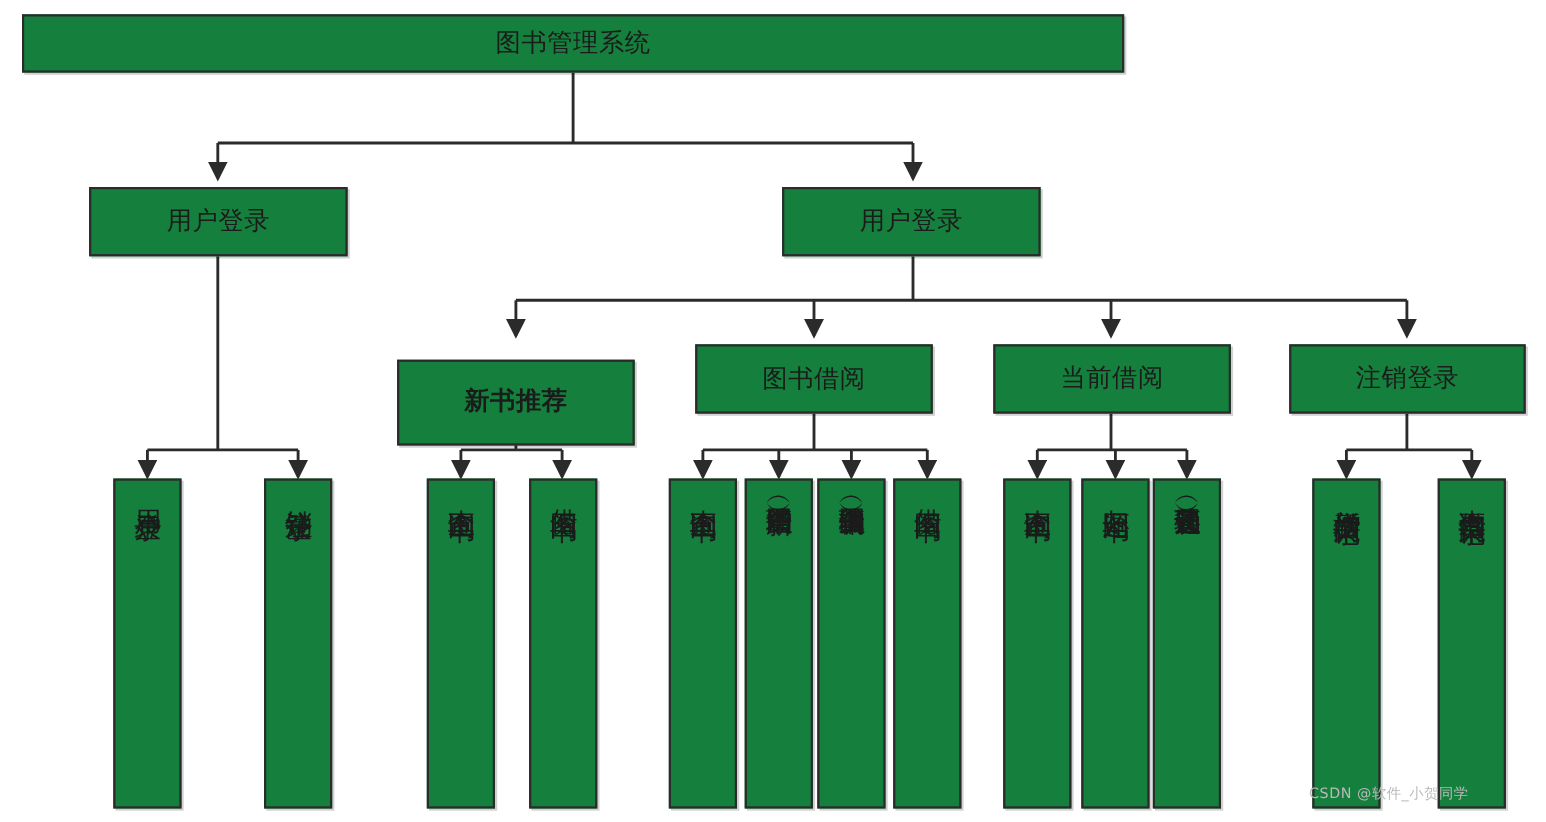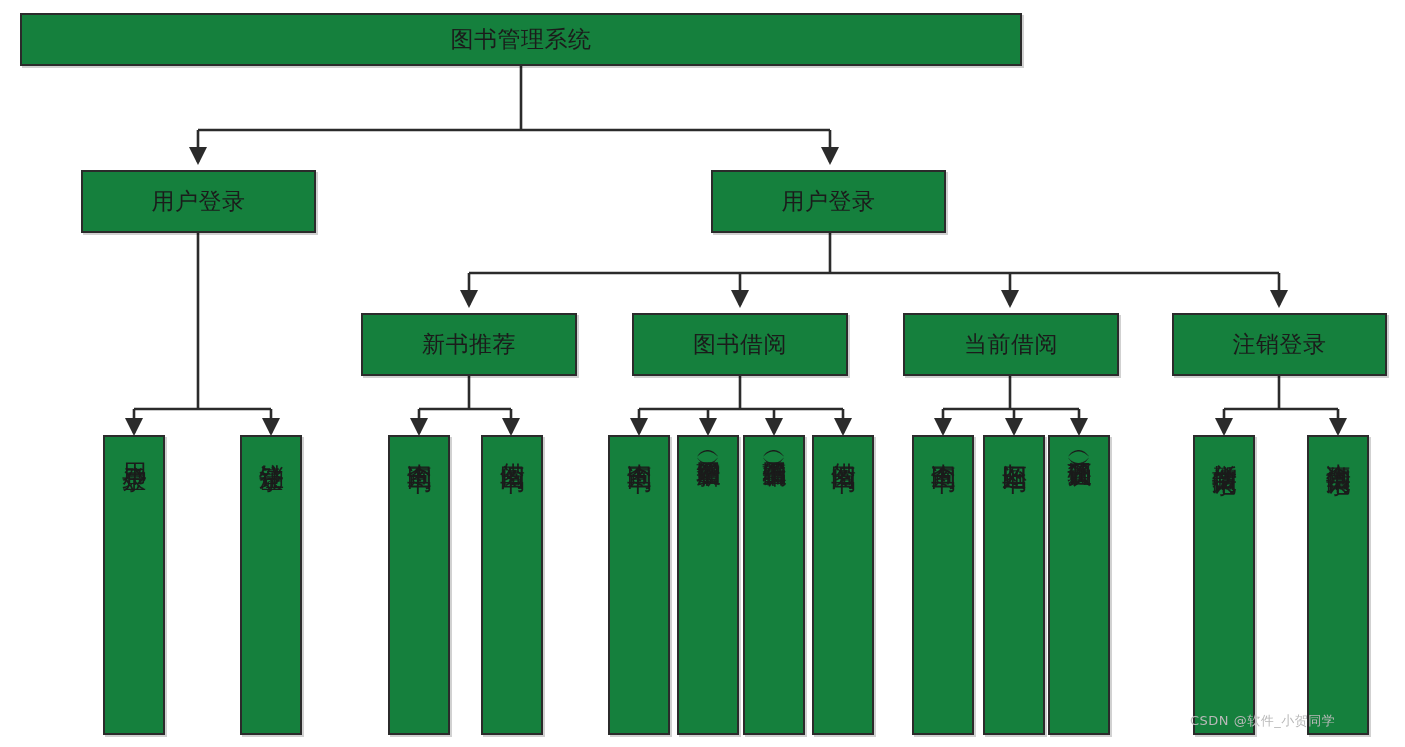--- a/index.html
+++ b/index.html
@@ -131,21 +131,21 @@
   </div>
 
   <div class="node h" style="left:81px; top:170px; width:235px; height:63px;">
     <span class="lbl">用户登录</span>
   </div>
 
   <div class="node h" style="left:711px; top:170px; width:235px; height:63px;">
     <span class="lbl">用户登录</span>
   </div>
 
-  <div class="node h" style="left:361px; top:313px; width:216px; height:63px;">
+  <div class="node h" style="left:361px; top:327px; width:216px; height:78px;font-weight:bold;">
     <span class="lbl">新书推荐</span>
   </div>
 
   <div class="node h" style="left:632px; top:313px; width:216px; height:63px;font-family:Liberation Serif, serif;">
     <span class="lbl">图书借阅</span>
   </div>
 
   <div class="node h" style="left:903px; top:313px; width:216px; height:63px;align-items:center;">
     <span class="lbl">当前借阅</span>
   </div>

